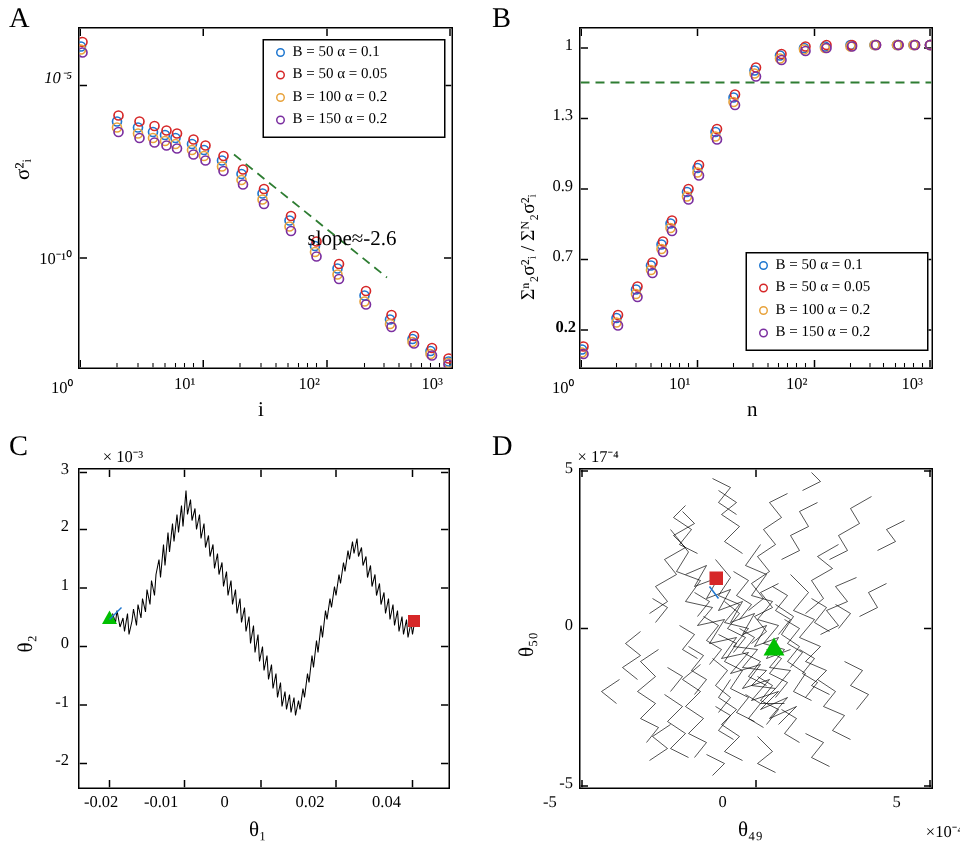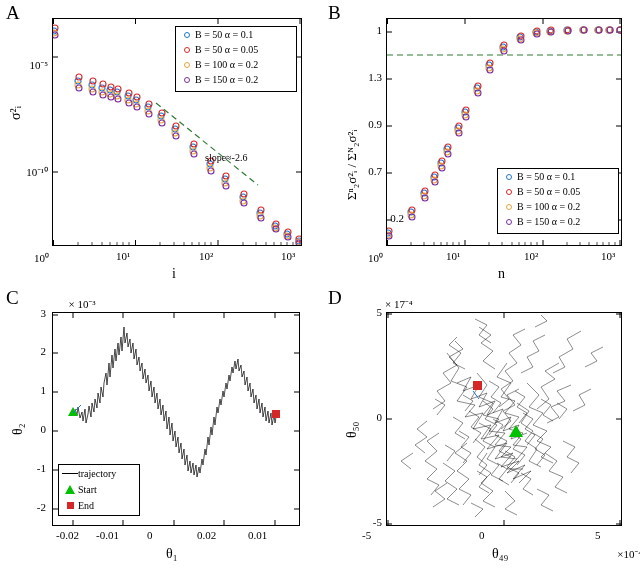--- a/index.html
+++ b/index.html
@@ -20,21 +20,21 @@
   .legend-text{font-size:10px;white-space:nowrap;color:#000;font-family:"Liberation Serif",serif;}
 
   .circ{width:6px;height:6px;border-radius:50%;border:1.2px solid #000;box-sizing:border-box;background:transparent;}
 
   .sq{width:7px;height:7px;background:#d62728;}
   .tri{width:0;height:0;border-left:5px solid transparent;border-right:5px solid transparent;border-bottom:9px solid #00c000;}
   .linemark{width:16px;height:0;border-top:1px solid #000;}
 
   svg{display:block;}
   .dashed-green{stroke:#2e7d32;stroke-width:1.2;fill:none;stroke-dasharray:6 4;}
-  .slope-lbl{position:absolute;font-size:10px;color:#000;font-family:"Liberation Serif",serif;white-space:nowrap;}
+  .slope-lbl{position:absolute;font-size:14px;color:#000;font-family:"Liberation Serif",serif;white-space:nowrap;}
 </style>
 </head>
 <body>
 
 <div class="page">
 
   <div class="panel-label" style="left:6px;top:2px;">A</div>
 
   <div class="axes" id="axA" style="left:52px;top:18px;width:250px;height:228px;">
     <svg width="248" height="226" viewBox="0 0 248 226">
@@ -199,21 +199,21 @@
           <span class="circ" style="border-color:#7b2fa0;"></span>
         </span>
       <span class="legend-text">B = 150  α = 0.2</span>
     </div>
   </div>
 
   <div class="tick-lbl" style="left:34px;top:250px;width:36px;">10⁰</div>
   <div class="tick-lbl" style="left:116px;top:250px;width:36px;">10¹</div>
   <div class="tick-lbl" style="left:199px;top:250px;width:36px;">10²</div>
   <div class="tick-lbl" style="left:281px;top:250px;width:36px;">10³</div>
-  <div class="tick-lbl right" style="left:2px;top:57px;width:46px;">10⁻⁵</div>
+  <div class="tick-lbl right" style="left:2px;top:43px;width:46px;font-style:italic;">10⁻⁵</div>
   <div class="tick-lbl right" style="left:0px;top:164px;width:48px;">10⁻¹⁰</div>
 
   <div class="axis-title" style="left:172px;top:266px;">i</div>
   <div class="axis-title" style="left:8px;top:120px;transform:rotate(-90deg);transform-origin:left top;">σ²ᵢ</div>
 
   <div class="panel-label" style="left:328px;top:2px;">B</div>
 
   <div class="axes" id="axB" style="left:386px;top:18px;width:236px;height:228px;">
     <svg width="234" height="226" viewBox="0 0 234 226">
       <g stroke="#000" stroke-width="1">
@@ -376,21 +376,21 @@
         </span>
       <span class="legend-text">B = 150  α = 0.2</span>
     </div>
   </div>
 
   <div class="tick-lbl" style="left:368px;top:250px;width:36px;">10⁰</div>
   <div class="tick-lbl" style="left:446px;top:250px;width:36px;">10¹</div>
   <div class="tick-lbl" style="left:524px;top:250px;width:36px;">10²</div>
   <div class="tick-lbl" style="left:601px;top:250px;width:36px;">10³</div>
 
-  <div class="tick-lbl right" style="left:380px;top:212px;width:24px;">0.2</div>
+  <div class="tick-lbl right" style="left:360px;top:212px;width:24px;font-weight:bold;">0.2</div>
   <div class="tick-lbl right" style="left:358px;top:165px;width:24px;">0.7</div>
   <div class="tick-lbl right" style="left:358px;top:118px;width:24px;">0.9</div>
   <div class="tick-lbl right" style="left:358px;top:71px;width:24px;">1.3</div>
   <div class="tick-lbl right" style="left:358px;top:24px;width:24px;">1</div>
 
   <div class="axis-title" style="left:498px;top:266px;">n</div>
   <div class="axis-title" style="left:344px;top:200px;transform:rotate(-90deg);transform-origin:left top;font-size:13px;">Σⁿ₂σ²ᵢ / Σᴺ₂σ²ᵢ</div>
 
   <div class="panel-label" style="left:6px;top:287px;">C</div>
 
@@ -439,46 +439,26 @@
       "></polyline>
 
       <polygon points="20,94 25,103 15,103" fill="#00c000"></polygon>
 
       <rect x="219" y="97" width="8" height="8" fill="#d62728"></rect>
 
       <line x1="20" y1="100" x2="28" y2="92" stroke="#1f77d0" stroke-width="1"></line>
     </svg>
   </div>
 
-  <div class="legend" style="left:58px;top:464px;width:82px;height:52px;">
-    <div class="legend-row" style="height:16px;">
-      <span class="legend-mark">
-          <span class="linemark"></span>
-        </span>
-      <span class="legend-text">trajectory</span>
-    </div>
-    <div class="legend-row" style="height:16px;">
-      <span class="legend-mark">
-          <span class="tri"></span>
-        </span>
-      <span class="legend-text">Start</span>
-    </div>
-    <div class="legend-row" style="height:16px;">
-      <span class="legend-mark">
-          <span class="sq"></span>
-        </span>
-      <span class="legend-text">End</span>
-    </div>
-  </div>
 
   <div class="tick-lbl" style="left:56px;top:529px;width:52px;">-0.02</div>
   <div class="tick-lbl" style="left:96px;top:529px;width:52px;">-0.01</div>
   <div class="tick-lbl" style="left:147px;top:529px;width:52px;">0</div>
   <div class="tick-lbl" style="left:197px;top:529px;width:52px;">0.02</div>
-  <div class="tick-lbl" style="left:248px;top:529px;width:52px;">0.01</div>
+  <div class="tick-lbl" style="left:248px;top:529px;width:52px;">0.04</div>
 
   <div class="tick-lbl right" style="left:24px;top:501px;width:22px;">-2</div>
   <div class="tick-lbl right" style="left:24px;top:462px;width:22px;">-1</div>
   <div class="tick-lbl right" style="left:24px;top:423px;width:22px;">0</div>
   <div class="tick-lbl right" style="left:24px;top:384px;width:22px;">1</div>
   <div class="tick-lbl right" style="left:24px;top:345px;width:22px;">2</div>
   <div class="tick-lbl right" style="left:24px;top:307px;width:22px;">3</div>
 
   <div class="axis-title" style="left:166px;top:546px;">θ₁</div>
   <div class="axis-title" style="left:10px;top:435px;transform:rotate(-90deg);transform-origin:left top;">θ₂</div>

